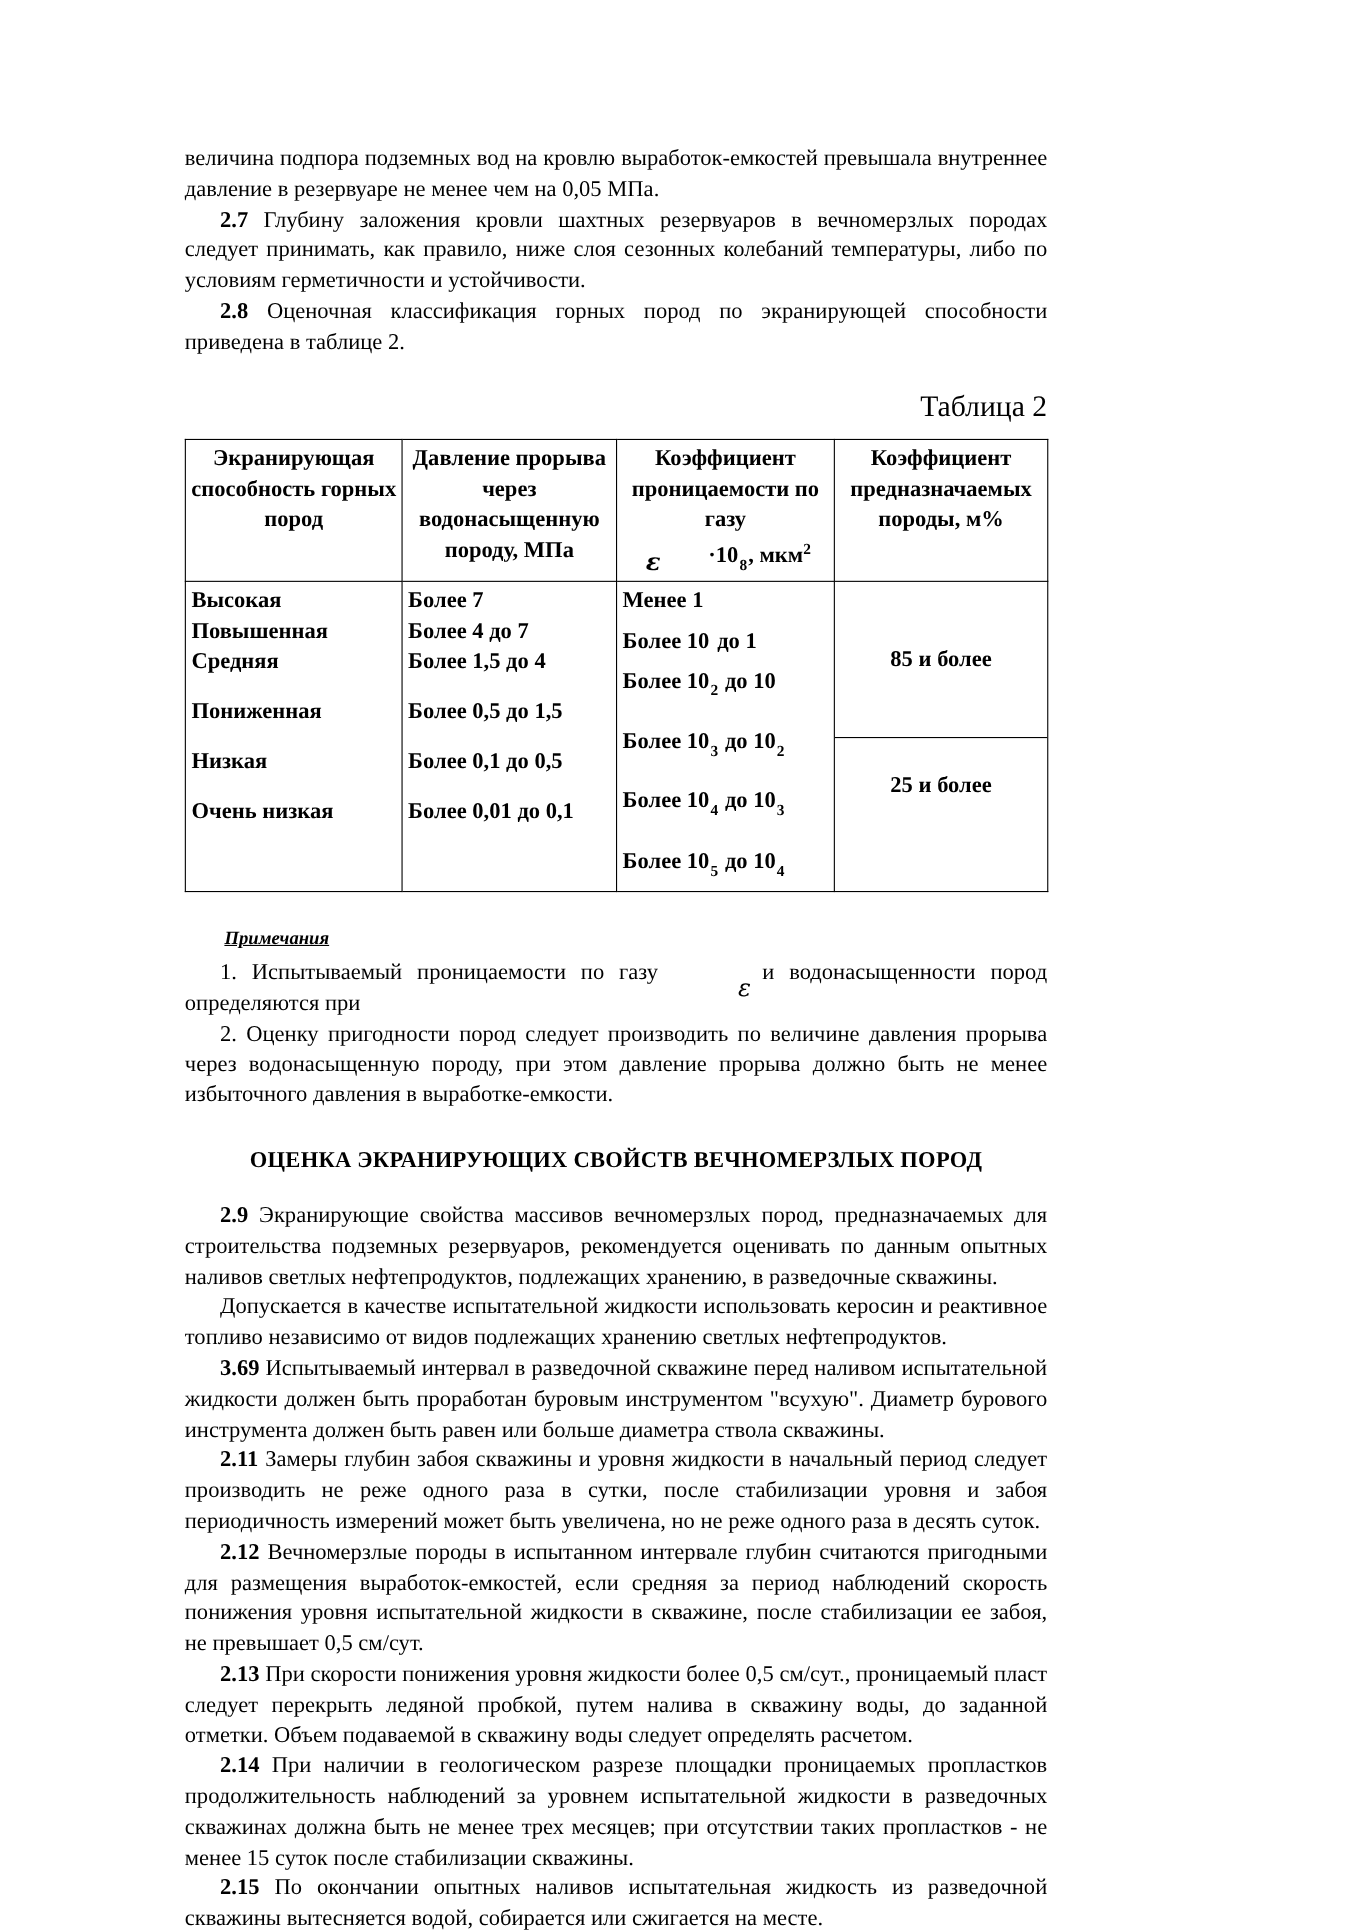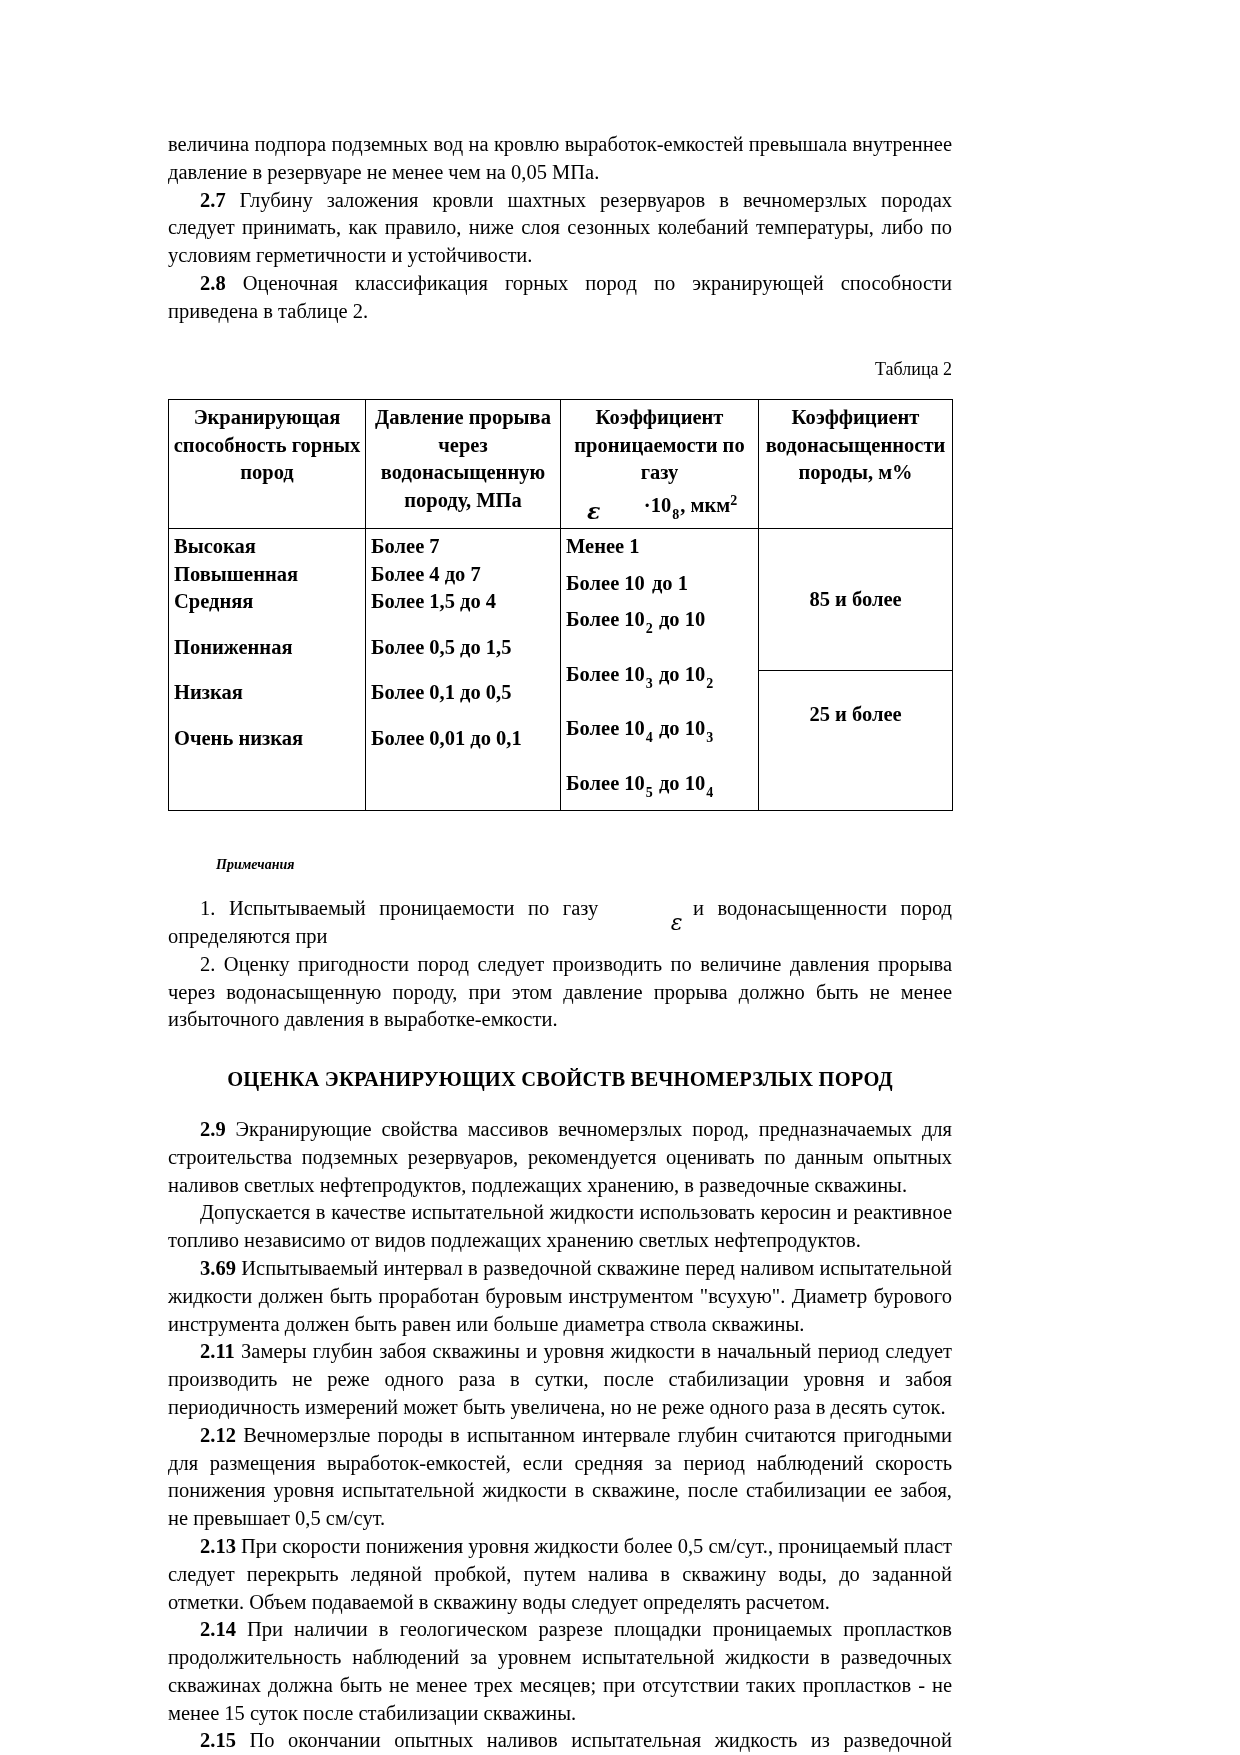--- a/index.html
+++ b/index.html
@@ -35,21 +35,21 @@
     text-justify: inter-word;
   }
   p.para.indent {
     text-indent: 32px;
   }
   .num {
     font-weight: bold;
   }
   .tbl-caption {
     margin: 0;
-    font-size: 18px;
+    font-size: 27px;
     line-height: 27.8px;
     text-align: right;
     padding-top: 30px;
     padding-bottom: 16px;
   }
 
   
   table.t2 {
     border-collapse: collapse;
     width: 784px;
@@ -105,27 +105,28 @@
     position: absolute;
     left: 22px;
     top: 11px;
   }
   .hdr3-rest { padding-left: 58px; }
 
   .cellrow { display:block; white-space: nowrap; min-height: 27.5px; }
   .cellrow.gap-top { padding-top: 18px; }
 
   .notes-title {
-    margin: 16px;
-    font-size: 14px;
+    margin: 4px;
+    font-size: 17px;
     line-height: 27.8px;
     font-weight: bold;
     font-style: italic;
     text-indent: 32px;
     padding-top: 24px;
+    text-decoration: underline;
   }
   .note-eps-line {
     position: relative;
   }
   .note-eps {
     position: absolute;
     top: 14px;
   }
 
   h2.section {
@@ -175,21 +176,21 @@
           <th>
             <span class="hdr-line">Коэффициент</span>
             <span class="hdr-line">проницаемости по газу</span>
             <span class="hdr3-l2">
               <span class="eps hdr3-eps">ε</span>
               <span class="hdr3-rest"><span>·10</span><span class="sub">8</span><span>, мкм</span><span class="sup">2</span></span>
             </span>
           </th>
           <th>
             <span class="hdr-line">Коэффициент</span>
-            <span class="hdr-line">водонасыщенности</span>
+            <span class="hdr-line">предназначаемых</span>
             <span class="hdr-line">породы, м%</span>
           </th>
         </tr>
       </thead>
       <tbody>
         <tr>
 
           <td class="body">
             <span class="cellrow">Высокая</span>
             <span class="cellrow">Повышенная</span>

